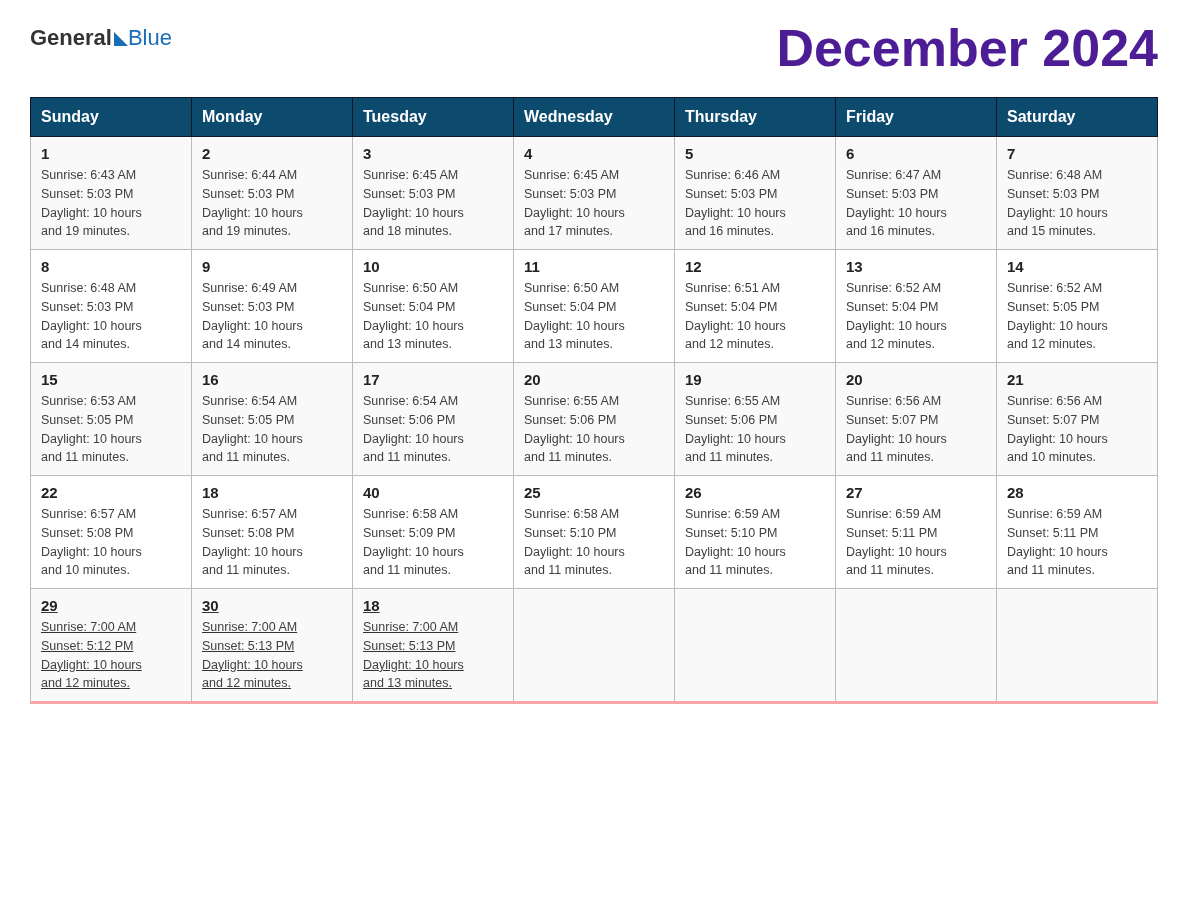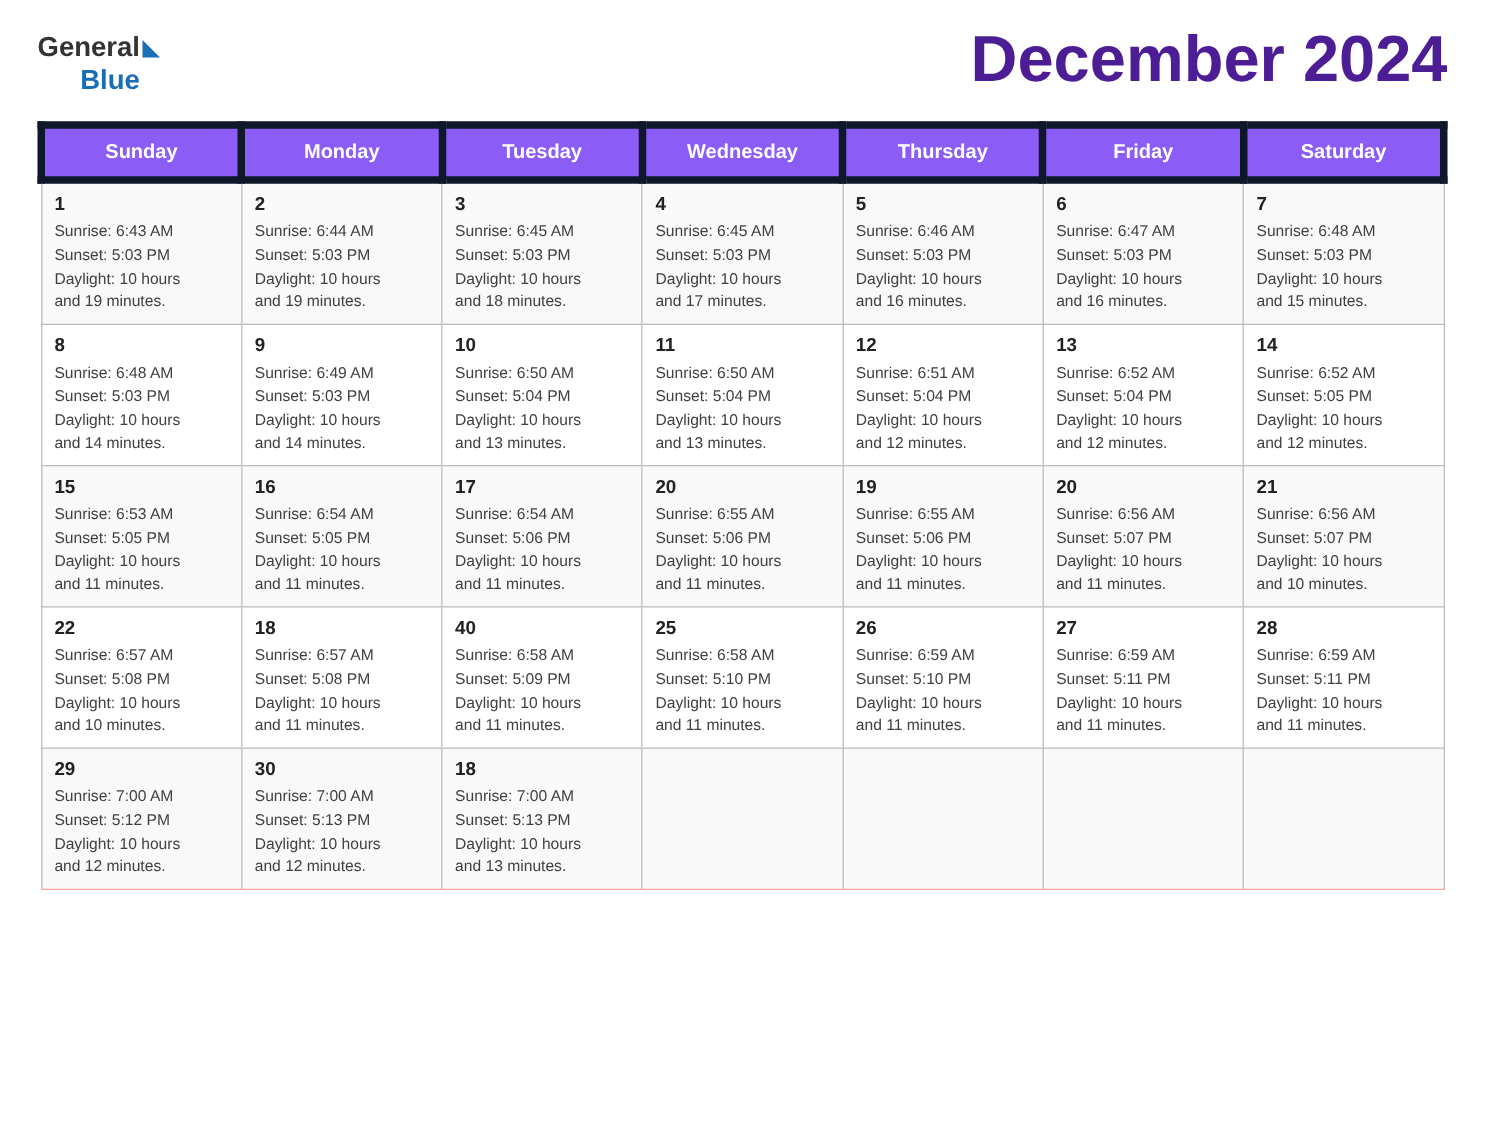--- a/index.html
+++ b/index.html
@@ -11,21 +11,21 @@
       min-height: 918px;
     }
     .header {
       display: flex;
       justify-content: space-between;
       align-items: flex-start;
       margin-bottom: 20px;
     }
     .logo {
       display: flex;
-      flex-direction: column;
+      flex-direction: row;
       align-items: center;
       padding-top: 5px;
     }
     .logo-top {
       display: flex;
       align-items: center;
     }
     .logo-general {
       font-size: 22px;
       font-weight: bold;
@@ -36,23 +36,22 @@
       width: 0;
       height: 0;
       border-left: 14px solid #1a6eb5;
       border-top: 14px solid transparent;
       border-bottom: 0px solid transparent;
       margin-left: 2px;
       margin-top: 2px;
     }
     .logo-blue {
       font-size: 22px;
-      font-weight: bold;
+      font-weight: normal;
       color: #1a6eb5;
-      margin-left: 18px;
     }
     .title-section {
       text-align: right;
     }
     .month-title {
       font-size: 52px;
       font-weight: bold;
       color: #4c1d95;
       line-height: 1.1;
     }
@@ -60,39 +59,40 @@
       font-size: 20px;
       color: #444;
       margin-top: 5px;
     }
     .calendar {
       width: 100%;
       border-collapse: collapse;
       border: 1px solid #999;
     }
     .calendar thead tr th {
-      background-color: #8b5cf6;
+      background-color: #0c4a6e;
       color: #fff;
       font-size: 16px;
       font-weight: bold;
       padding: 10px 10px;
-      border: 6px solid #0f172a;
-      text-align: center;
+      border: 1px solid #0f172a;
+      text-align: left;
     }
     .calendar tbody tr td {
       border: 1px solid #bbb;
       vertical-align: top;
       padding: 8px 10px;
       width: 14.28%;
       font-size: 13px;
       color: #333;
       min-height: 90px;
     }
     .calendar tbody tr:last-child td {
-      border-bottom: 1px solid #fca5a5;
+      border-bottom: 3px solid #fca5a5;
+      text-decoration: underline;
     }
     .day-number {
       font-size: 15px;
       font-weight: bold;
       color: #222;
       display: block;
       margin-bottom: 4px;
     }
     .day-info {
       font-size: 12.5px;

